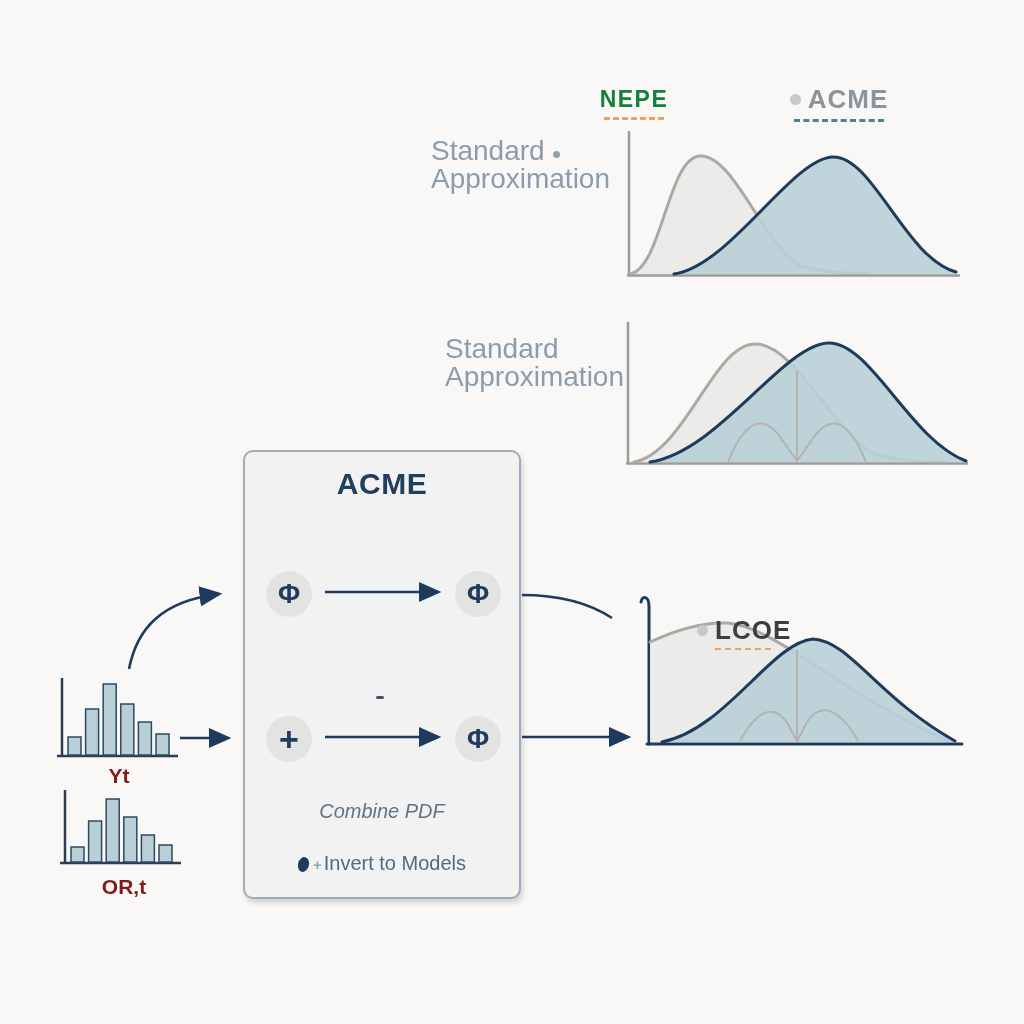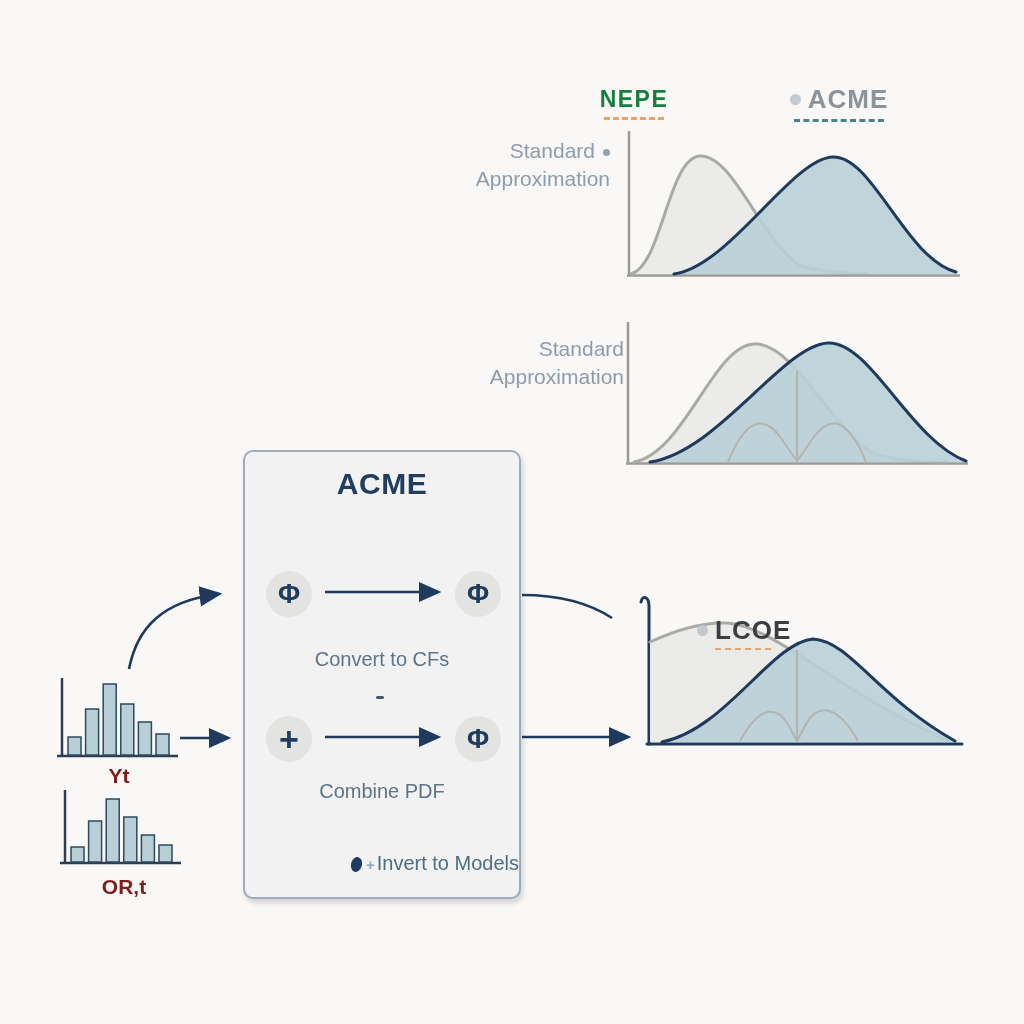--- a/index.html
+++ b/index.html
@@ -22,38 +22,38 @@
   .icon-circle{
     position:absolute;width:46px;height:46px;border-radius:50%;
     background:#e3e3e2;display:flex;align-items:center;justify-content:center;
     color:#1f3c5e;font-weight:bold;
   }
   .glyph-phi{font-size:27px;}
   .glyph-plus{font-size:34px;line-height:34px;}
   .box-caption{position:absolute;left:0;width:100%;text-align:center;
     color:#5d7489;font-size:20px;}
   .tiny-dash{position:absolute;left:131px;width:8px;height:3px;border-radius:2px;background:#41566c;}
-  .box-footer{position:absolute;left:0;width:100%;top:400px;text-align:right;
+  .box-footer{position:absolute;left:0;width:100%;top:400px;text-align:center;
     color:#4c6d82;font-size:20px;}
   .footer-oval{display:inline-block;width:11px;height:15px;border-radius:50%;
     background:#1f3c5e;transform:rotate(14deg);vertical-align:-2px;margin-right:4px;}
   .footer-plus{color:#84aabd;font-size:15px;font-weight:bold;margin-right:2px;}
 
   
   .legend-nepe{position:absolute;left:596px;top:86px;width:76px;text-align:center;z-index:4;}
   .legend-nepe .txt{color:#15803d;font-size:23px;font-weight:bold;letter-spacing:1.5px;}
   .legend-nepe .dash{margin:4px auto 0;width:60px;border-top:3px dashed #e8a464;}
   .legend-acme{position:absolute;left:778px;top:84px;width:122px;z-index:4;text-align:center;}
   .legend-acme .row{display:flex;align-items:center;justify-content:center;gap:7px;}
   .bullet{display:inline-block;border-radius:50%;background:#c4c9cd;}
   .legend-acme .bullet{width:11px;height:11px;}
   .legend-acme .txt{color:#8b939b;font-size:26px;font-weight:bold;letter-spacing:1px;}
   .legend-acme .dash{margin:4px auto 0;width:90px;border-top:3px dashed #4a8290;}
 
-  .std-label{position:absolute;text-align:right;color:#8b9cae;font-size:21px;line-height:28px;z-index:4;}
+  .std-label{position:absolute;color:#8b9cae;font-size:28px;line-height:28px;z-index:4;}
   .std-label .dot{display:inline-block;width:7px;height:7px;border-radius:50%;
     background:#8fa3b3;margin-left:8px;vertical-align:2px;}
   #std1{right:414px;top:137px;}
   #std2{right:400px;top:335px;}
 
   .lcoe-label{position:absolute;left:697px;top:576px;z-index:4;}
   .lcoe-label .row{display:flex;align-items:center;gap:7px;margin-top:39px;}
   .lcoe-label .bullet{width:11px;height:11px;}
   .lcoe-label .txt{color:#3a3e42;font-size:26px;font-weight:bold;letter-spacing:1px;}
   .lcoe-label .dash{margin:2px 0 0 18px;width:56px;border-top:2px dashed #e8a464;}
@@ -79,27 +79,26 @@
 
 <div class="canvas">
 
   <div class="process-box">
     <div class="box-title">
       <div>ACME</div>
     </div>
 
     <div class="icon-circle glyph-phi" style="left:21px;top:119px;">Φ</div>
     <div class="icon-circle glyph-phi" style="left:210px;top:119px;">Φ</div>
-    <div class="box-caption" style="top:196px;">Convert to CFs</div>
 
     <div class="tiny-dash" style="top:244px;"></div>
 
     <div class="icon-circle glyph-plus" style="left:21px;top:264px;">+</div>
     <div class="icon-circle glyph-phi" style="left:210px;top:264px;">Φ</div>
-    <div class="box-caption" style="top:328px;">Combine PDF</div>
+    <div class="box-caption" style="top:348px;font-style:italic;">Combine PDF</div>
 
     <div class="box-footer">
       <span class="footer-oval"></span><span class="footer-plus">+</span><span>Invert to Models</span>
     </div>
   </div>
 
   <svg class="overlay" width="1024" height="1024" viewBox="0 0 1024 1024">
     <defs>
       <marker id="ah" markerWidth="10" markerHeight="10" refX="7.5" refY="4.5" orient="auto">
         <path d="M0,0.6 L8.8,4.5 L0,8.4 Z" fill="#1e3a5c"></path>

